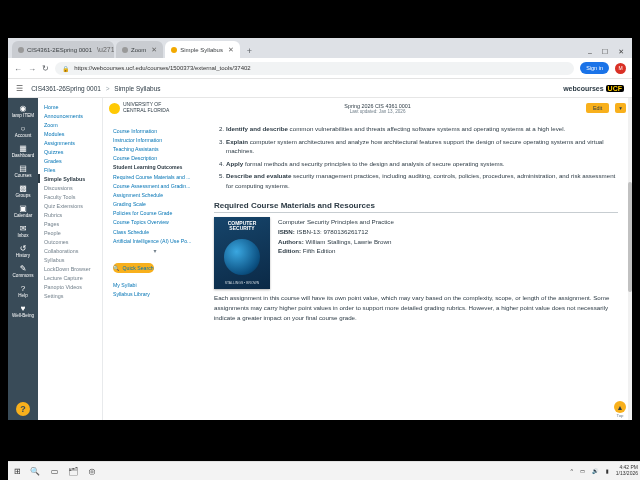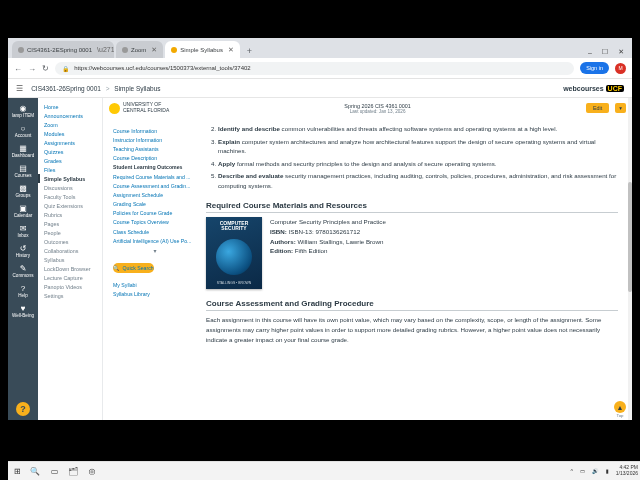--- a/index.html
+++ b/index.html
@@ -62,21 +62,21 @@
   .caret{background:#f8b01c;color:#2d3b45;font-size:5.4px;border-radius:2px;padding:2px 4px;}
 
   .cols{display:flex;height:calc(100% - 16px);}
   .toc{width:84px;padding:8px 5px 0 10px;}
   .toc div{font-size:5.2px;color:#0374B5;padding:1.6px 0;white-space:nowrap;overflow:hidden;}
   .toc div.b{color:#2d3b45;font-weight:bold;}
   .toc .chev{color:#73818c;font-size:6px;text-align:center;padding-top:2px;}
   .qsearch{margin:6px 0 8px 0;background:#f8b01c;color:#2d3b45;font-size:5.2px;border-radius:9px;
     padding:3px 6px;display:inline-flex;align-items:center;gap:3px;}
 
-  .doc{flex:1;padding:6px 14px 0 4px;overflow:hidden;}
+  .doc{flex:1;padding:6px 14px 0 4px;overflow:hidden;margin-left:8px;}
   .doc ol{margin:0;padding-left:12px;}
   .doc li{font-size:6.2px;color:#2d3b45;line-height:1.55;margin-bottom:3px;}
   .doc li b{font-weight:bold;}
   h2.sec{font-size:8px;color:#2d3b45;margin:10px 0 4px 0;padding-bottom:2px;border-bottom:1px solid #c7cdd1;font-weight:bold;}
   .bookrow{display:flex;gap:8px;margin-top:4px;}
   .bookcover{width:56px;height:72px;background:linear-gradient(160deg,#16456b,#0b2946);position:relative;flex:none;
     box-shadow:0 1px 2px rgba(0,0,0,.3);}
   .bookcover .t{position:absolute;top:4px;left:0;right:0;text-align:center;color:#fff;font-size:5px;font-weight:bold;line-height:1.1;}
   .bookcover .globe{position:absolute;left:10px;top:22px;width:36px;height:36px;border-radius:50%;
     background:radial-gradient(circle at 35% 35%,#3aa7e0,#0b4f80 70%,#04263f);}
@@ -306,21 +306,20 @@
                   </div>
                   <div>
                     <b>Authors:</b><span> William Stallings, Lawrie Brown</span>
                   </div>
                   <div>
                     <b>Edition:</b><span> Fifth Edition</span>
                   </div>
                 </div>
               </div>
 
-              <h2 class="sec">Course Assessment and Grading Procedure</h2>
               <div class="para">Each assignment in this course will have its own point value, which may vary based on the complexity, scope, or length of the assignment. Some assignments may carry higher point values in order to support more detailed grading rubrics. However, a higher point value does not necessarily indicate a greater impact on your final course grade.</div>
             </div>
 
             <div class="scroll">
                 <i></i>
               </div>
           </div>
 
           <div class="fab">
             <div class="c">▲</div>

